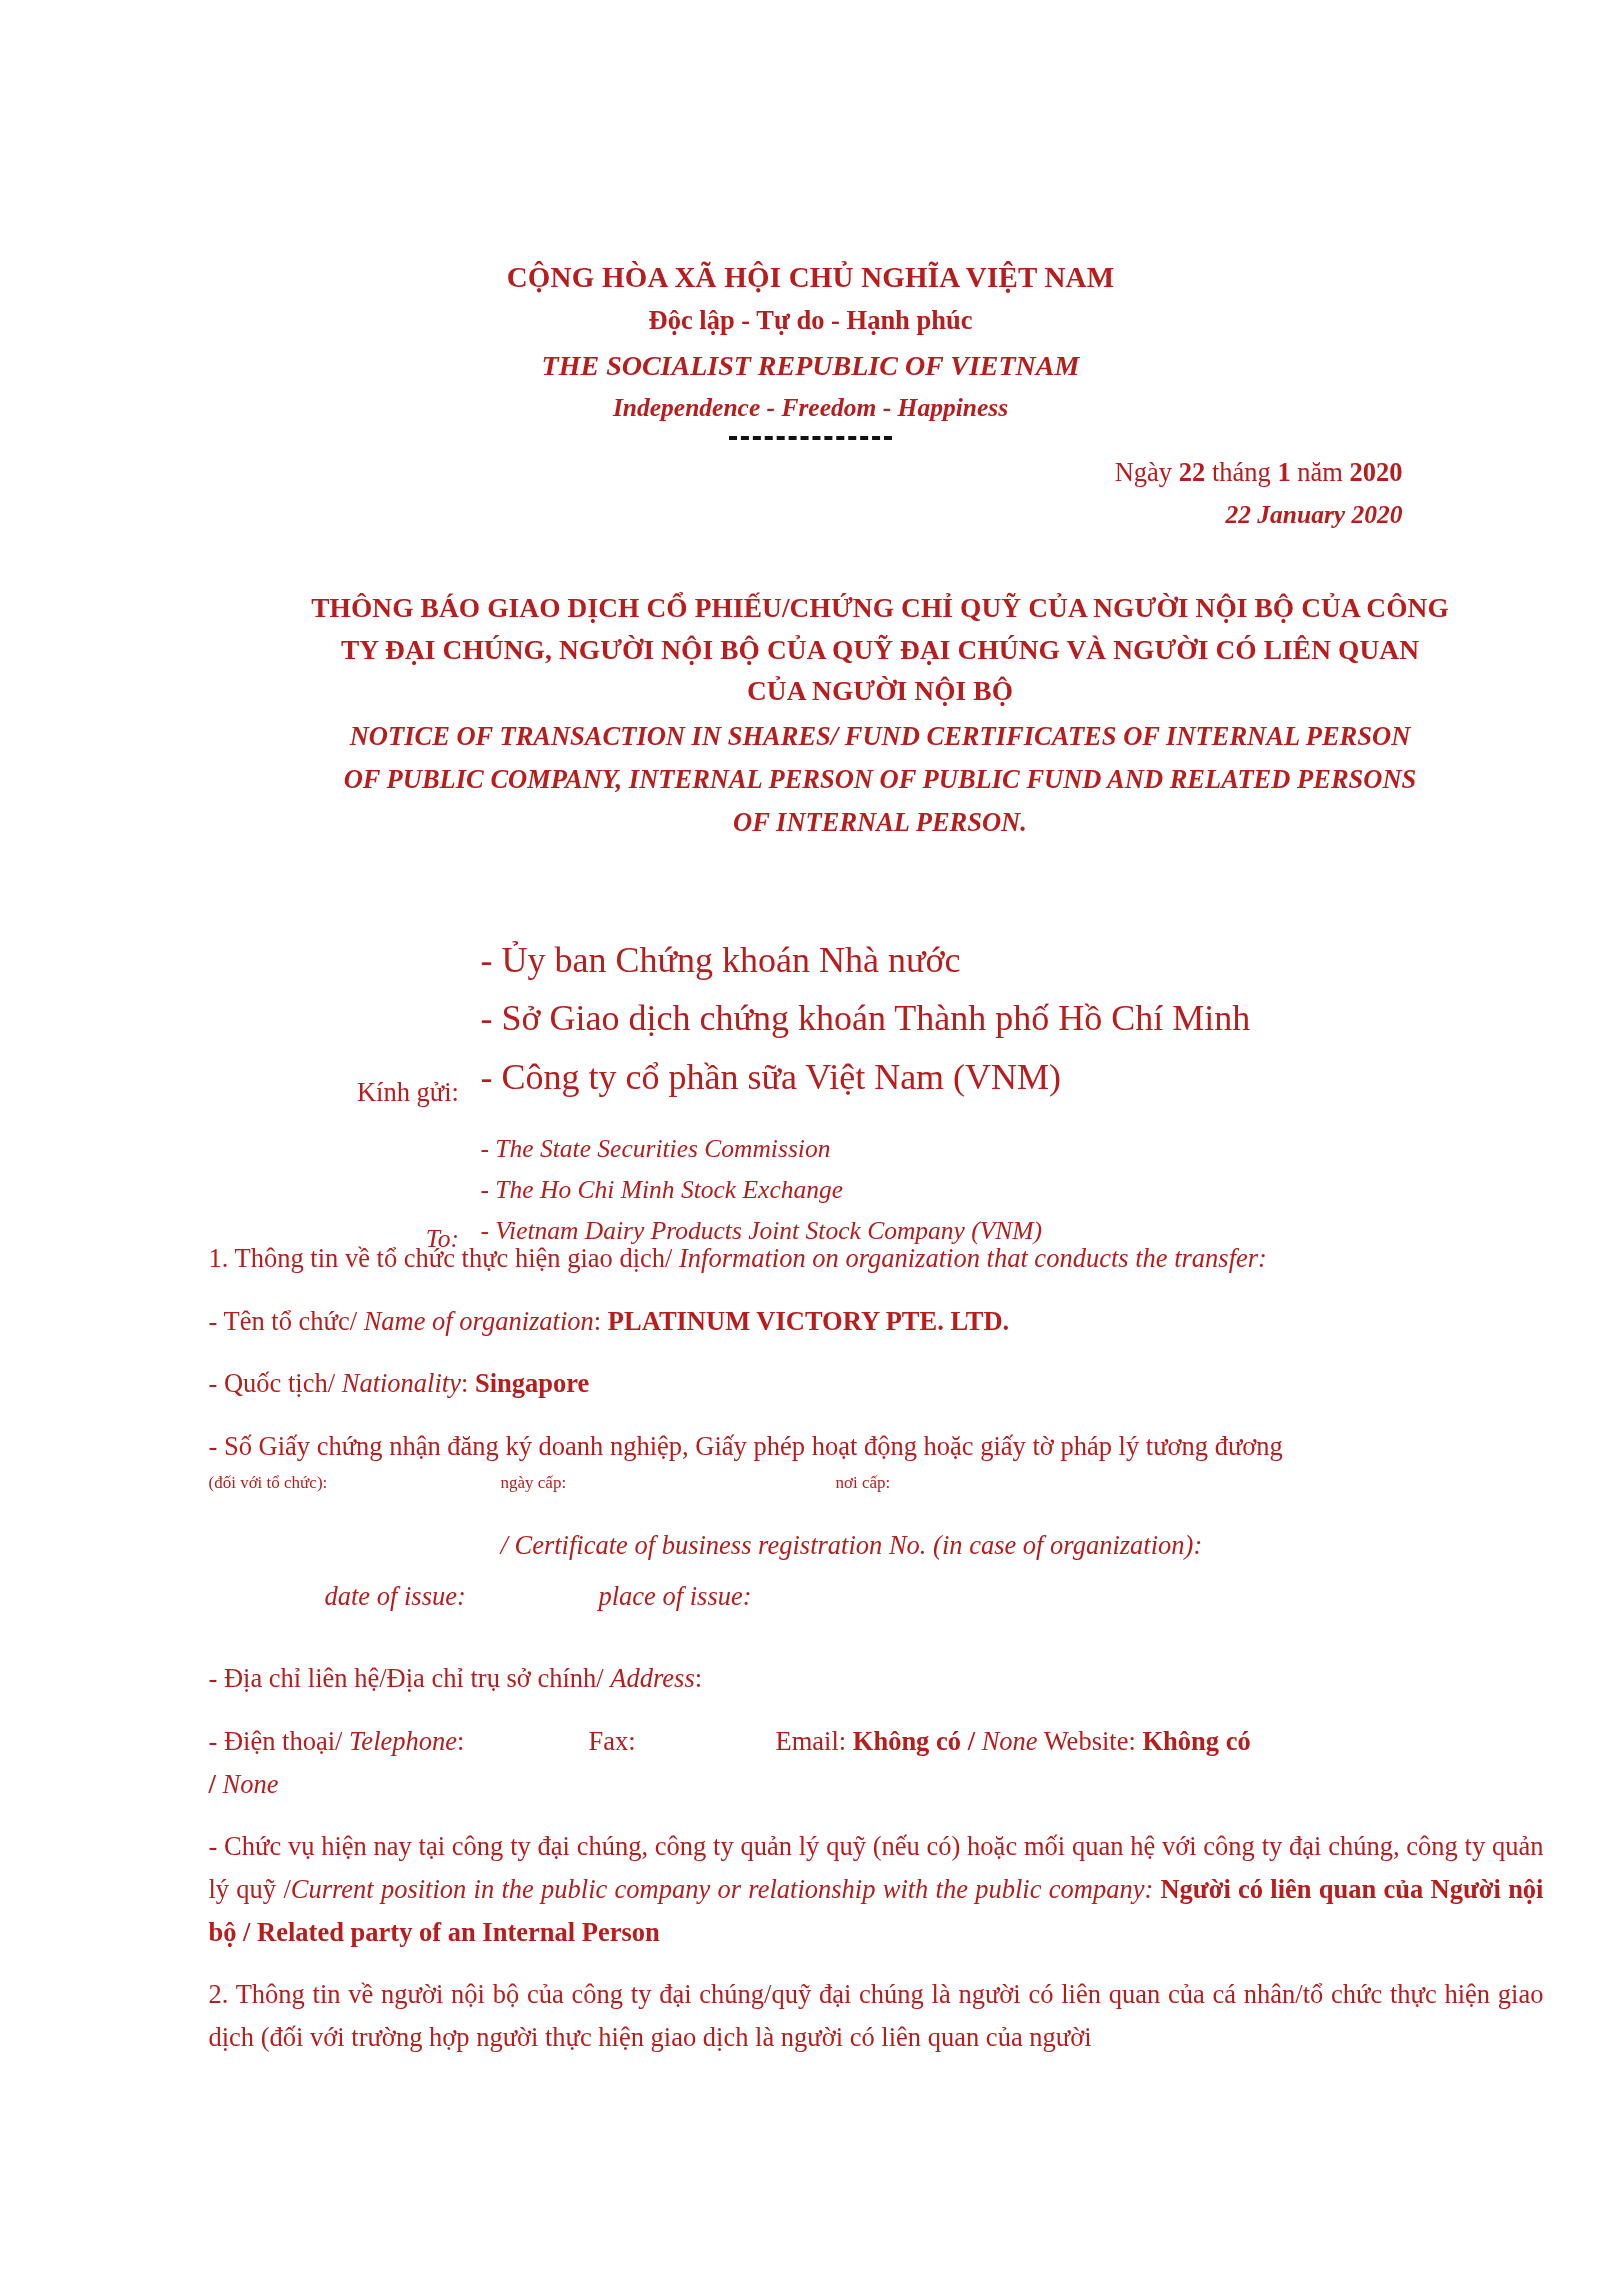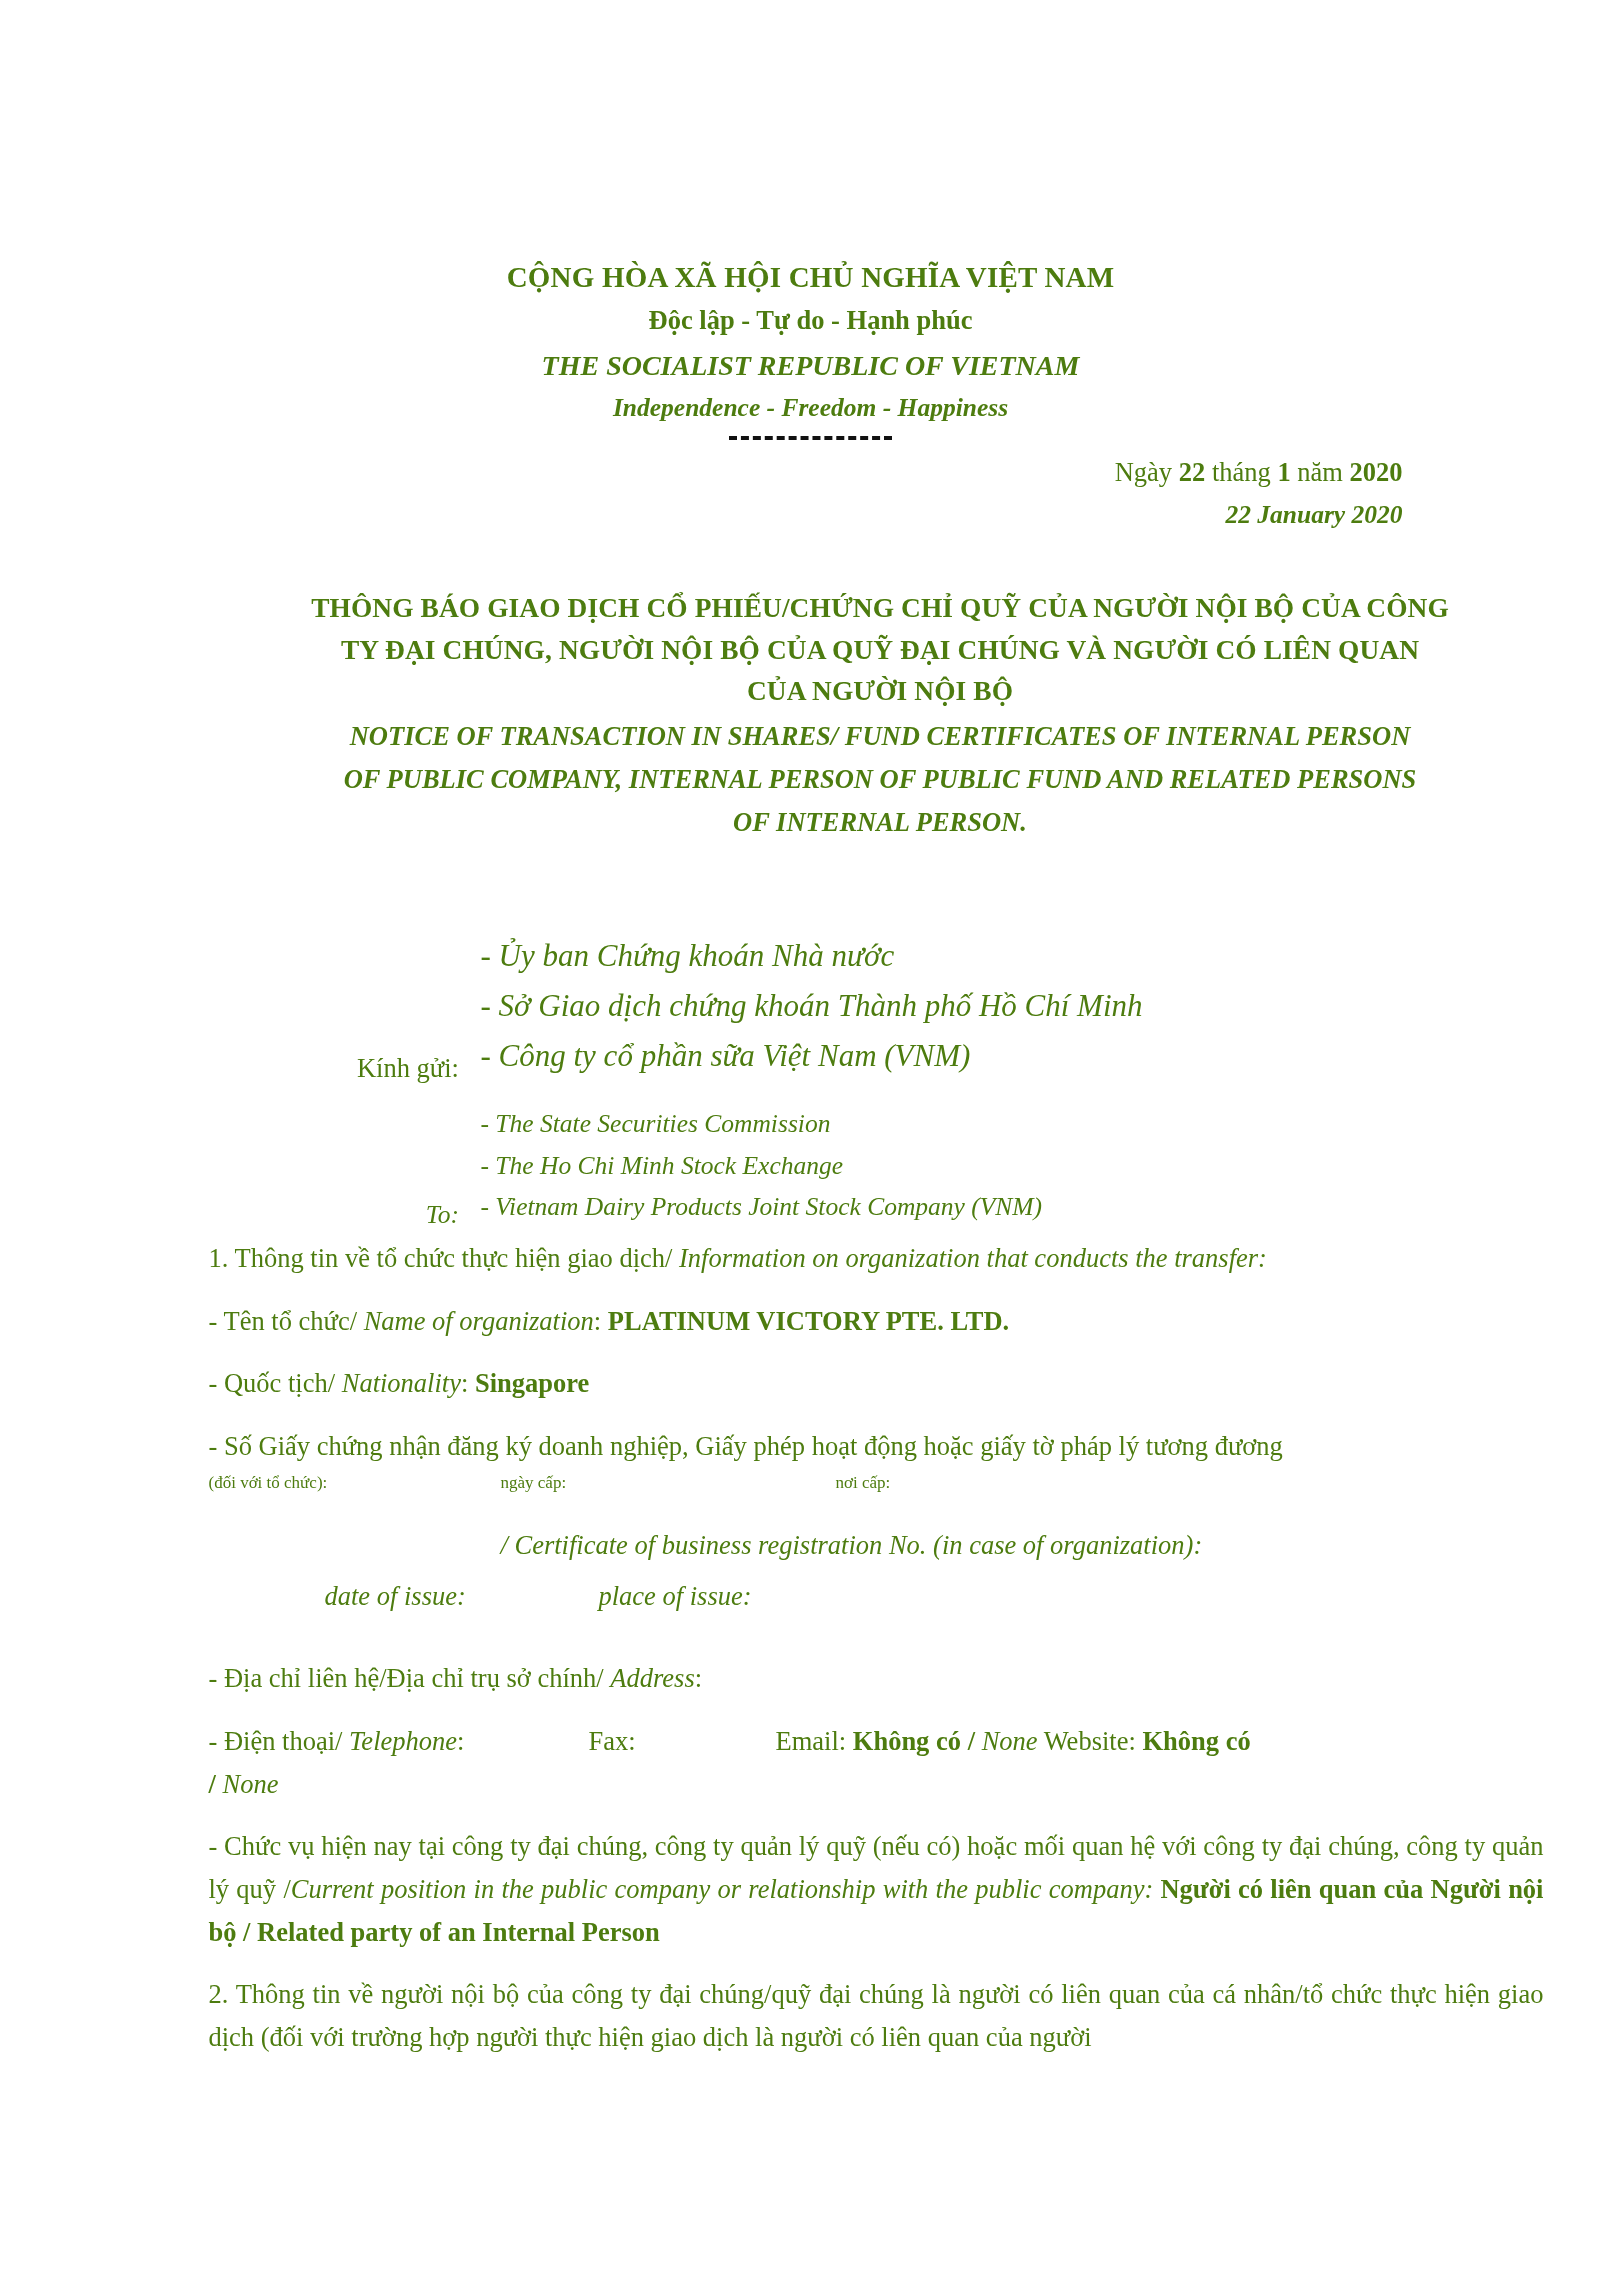--- a/index.html
+++ b/index.html
@@ -7,21 +7,21 @@
     padding: 0;
     background: #ffffff;
   }
   .page {
     position: relative;
     width: 1482px;
     height: 2293px;
     background: #ffffff;
     margin: 0 auto;
     font-family: "Liberation Serif", "DejaVu Serif", serif;
-    color: #4d7c0f;
+    color: #b91c1c;
     overflow: hidden;
   }
 
   
   .natl-header {
     position: absolute;
     left: 0;
     right: 0;
     top: 257px;
     text-align: center;
@@ -115,24 +115,23 @@
     padding-right: 21.6px;
     box-sizing: border-box;
     font-size: 26.5px;
   }
   .recip-label.en {
     font-style: italic;
     font-size: 25.5px;
   }
   .recip-items { flex: 1 1 auto; }
   .recip-item {
-    font-size: 31px;
+    font-size: 36px;
     line-height: 1.62;
     white-space: nowrap;
-    font-style: italic;
   }
   .recip-items.en .recip-item {
     font-style: italic;
     font-size: 25.5px;
   }
   .recip-group.en { margin-top: 21.6px; }
 
   
   .body-block {
     position: absolute;

